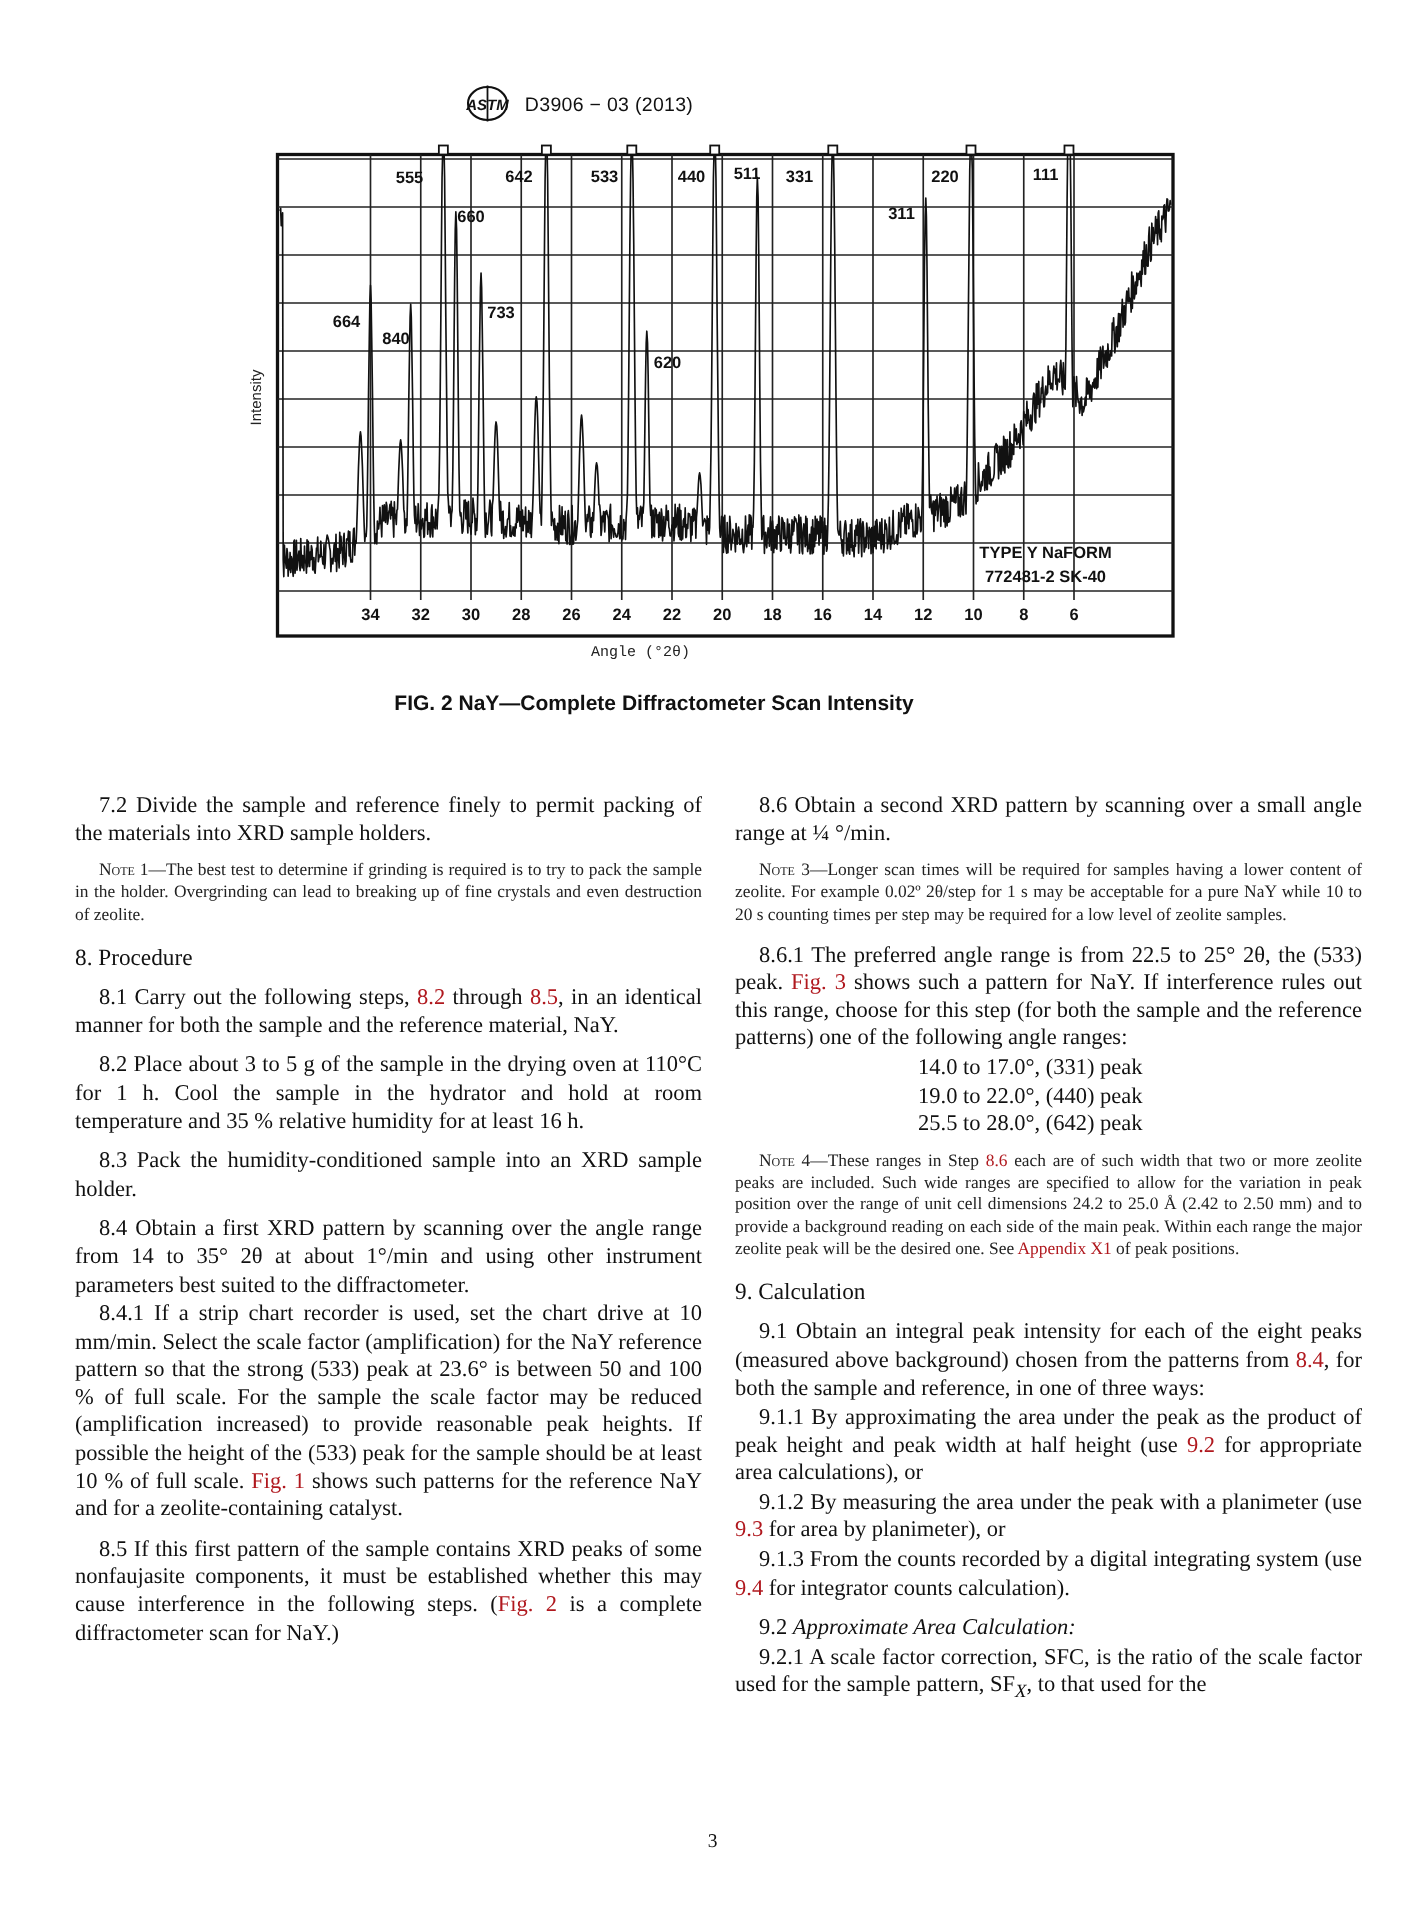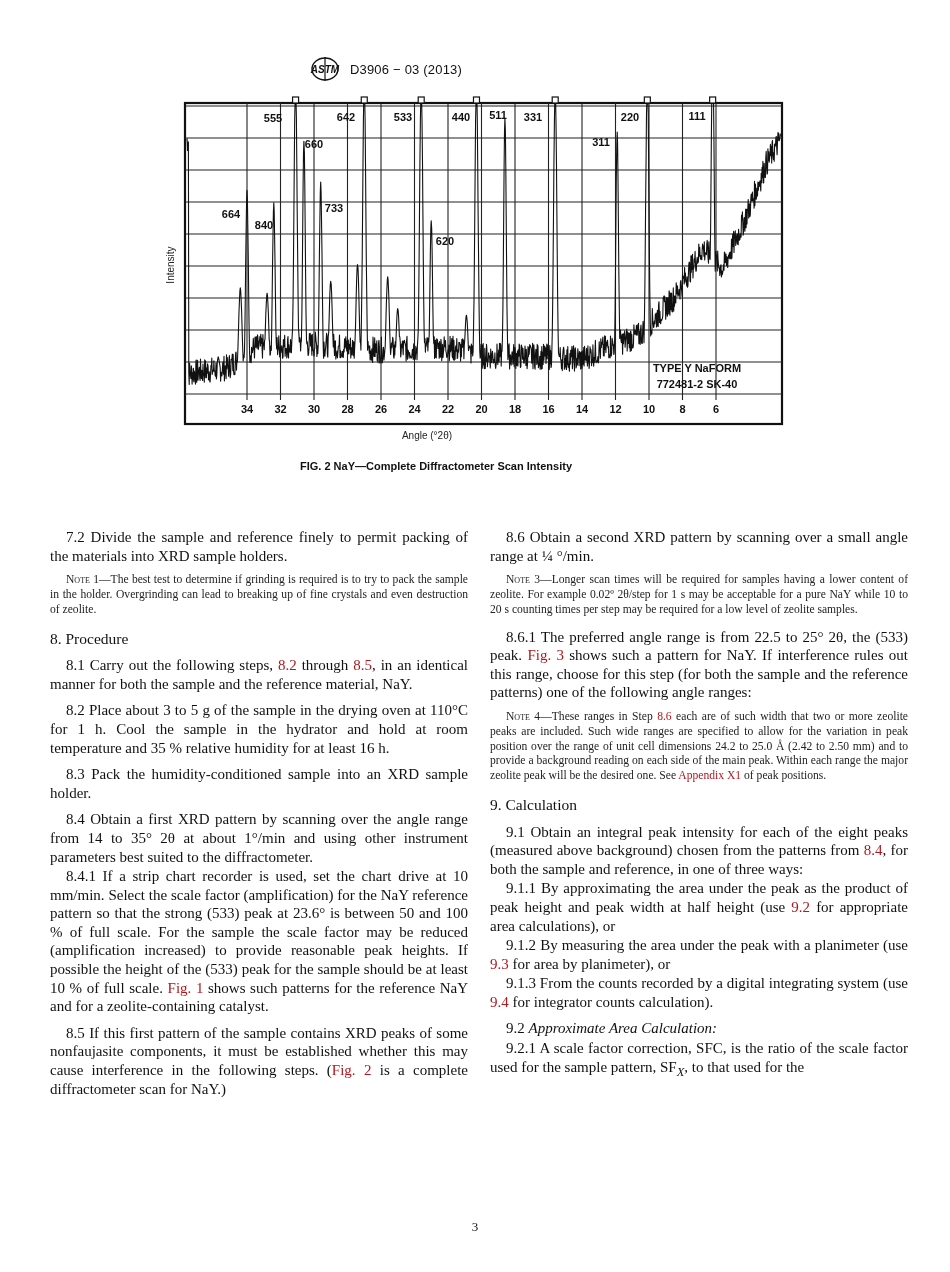--- a/index.html
+++ b/index.html
@@ -1,22 +1,22 @@
 <!DOCTYPE html>
 <html><head>
 <meta charset="utf-8">
 <style>
   html,body{margin:0;padding:0;background:#fff;}
   body{width:950px;height:1272px;position:relative;overflow:hidden;color:#111;}
   .hdr{position:absolute;top:56px;left:0;width:772px;text-align:center;}
   .hdr .logo{display:inline-block;vertical-align:middle;width:30px;height:26px;margin-right:6px;}
   .hdr .code{display:inline-block;vertical-align:middle;font-family:"Liberation Sans",sans-serif;font-weight:normal;font-size:13px;letter-spacing:0.2px;}
   #figure{position:absolute;left:160px;top:96px;width:640px;height:350px;}
-  .xtitle{position:absolute;top:430px;left:0;width:854px;text-align:center;font-family:Liberation Sans, sans-serif;font-size:10px;color:#222;}
-  .caption{position:absolute;top:460px;left:0;width:872px;text-align:center;font-family:"Liberation Sans",sans-serif;font-weight:bold;font-size:11px;}
+  .xtitle{position:absolute;top:430px;left:0;width:854px;text-align:center;font-family:Liberation Mono, monospace;font-size:10px;color:#222;}
+  .caption{position:absolute;top:460px;left:0;width:872px;text-align:center;font-family:"Liberation Sans",sans-serif;font-weight:bold;font-size:14px;}
   .col{position:absolute;top:528px;width:418px;font-family:"Liberation Serif",serif;font-size:15px;line-height:18.6px;text-align:justify;}
   .col.left{left:50px;}
   .col.right{left:490px;}
   .p{margin:0 0 8px 0;text-indent:16px;}
   .p.tight{margin-bottom:1px;}
   .note{font-size:11.6px;line-height:14.8px;margin:6px 0 10px 0;text-indent:16px;color:#222;}
   .note .sc{font-variant:small-caps;}
   .h2{font-weight:normal;font-size:15.5px;margin:12px 0 8px 0;}
   .lnk{color:#b0181e;}
   .ranges{text-align:left;padding-left:122px;margin:-7px 0 8px 0;}
@@ -117,20 +117,25 @@
   <p class="p"><span>8.3  Pack the humidity-conditioned sample into an XRD sample holder.</span></p>
   <p class="p tight"><span>8.4  Obtain a first XRD pattern by scanning over the angle range from 14 to 35° 2θ at about 1°/min and using other instrument parameters best suited to the diffractometer.</span></p>
   <p class="p"><span>8.4.1  If a strip chart recorder is used, set the chart drive at 10 mm/min. Select the scale factor (amplification) for the NaY reference pattern so that the strong (533) peak at 23.6° is between 50 and 100 % of full scale. For the sample the scale factor may be reduced (amplification increased) to provide reasonable peak heights. If possible the height of the (533) peak for the sample should be at least 10 % of full scale. </span><span class="lnk">Fig. 1</span><span> shows such patterns for the reference NaY and for a zeolite-containing catalyst.</span></p>
   <p class="p"><span>8.5  If this first pattern of the sample contains XRD peaks of some nonfaujasite components, it must be established whether this may cause interference in the following steps. (</span><span class="lnk">Fig. 2</span><span> is a complete diffractometer scan for NaY.)</span></p>
 </div>
 
 <div class="col right">
   <p class="p"><span>8.6  Obtain a second XRD pattern by scanning over a small angle range at ¼  °/min.</span></p>
   <p class="note"><span class="sc">Note 3</span><span>—Longer scan times will be required for samples having a lower content of zeolite. For example 0.02º 2θ/step for 1 s may be acceptable for a pure NaY while 10 to 20 s counting times per step may be required for a low level of zeolite samples.</span></p>
   <p class="p"><span>8.6.1  The preferred angle range is from 22.5 to 25° 2θ, the (533) peak. </span><span class="lnk">Fig. 3</span><span> shows such a pattern for NaY. If interference rules out this range, choose for this step (for both the sample and the reference patterns) one of the following angle ranges:</span></p>
+  <div class="ranges">
+    <div>14.0 to 17.0°, (331) peak</div>
+    <div>19.0 to 22.0°, (440) peak</div>
+    <div>25.5 to 28.0°, (642) peak</div>
+  </div>
   <p class="note"><span class="sc">Note 4</span><span>—These ranges in Step </span><span class="lnk">8.6</span><span> each are of such width that two or more zeolite peaks are included. Such wide ranges are specified to allow for the variation in peak position over the range of unit cell dimensions 24.2 to 25.0 Å (2.42 to 2.50 mm) and to provide a background reading on each side of the main peak. Within each range the major zeolite peak will be the desired one. See </span><span class="lnk">Appendix X1</span><span> of peak positions.</span></p>
   <div class="h2">9.  Calculation</div>
   <p class="p tight"><span>9.1  Obtain an integral peak intensity for each of the eight peaks (measured above background) chosen from the patterns from </span><span class="lnk">8.4</span><span>, for both the sample and reference, in one of three ways:</span></p>
   <p class="p tight"><span>9.1.1  By approximating the area under the peak as the product of peak height and peak width at half height (use </span><span class="lnk">9.2</span><span> for appropriate area calculations), or</span></p>
   <p class="p tight"><span>9.1.2  By measuring the area under the peak with a planimeter (use </span><span class="lnk">9.3</span><span> for area by planimeter), or</span></p>
   <p class="p"><span>9.1.3  From the counts recorded by a digital integrating system (use </span><span class="lnk">9.4</span><span> for integrator counts calculation).</span></p>
   <p class="p tight"><span>9.2  </span><span class="it">Approximate Area Calculation:</span></p>
   <p class="p"><span>9.2.1  A scale factor correction, SFC, is the ratio of the scale factor used for the sample pattern, SF</span><sub class="it">X</sub><span>, to that used for the</span></p>
 </div>
 

